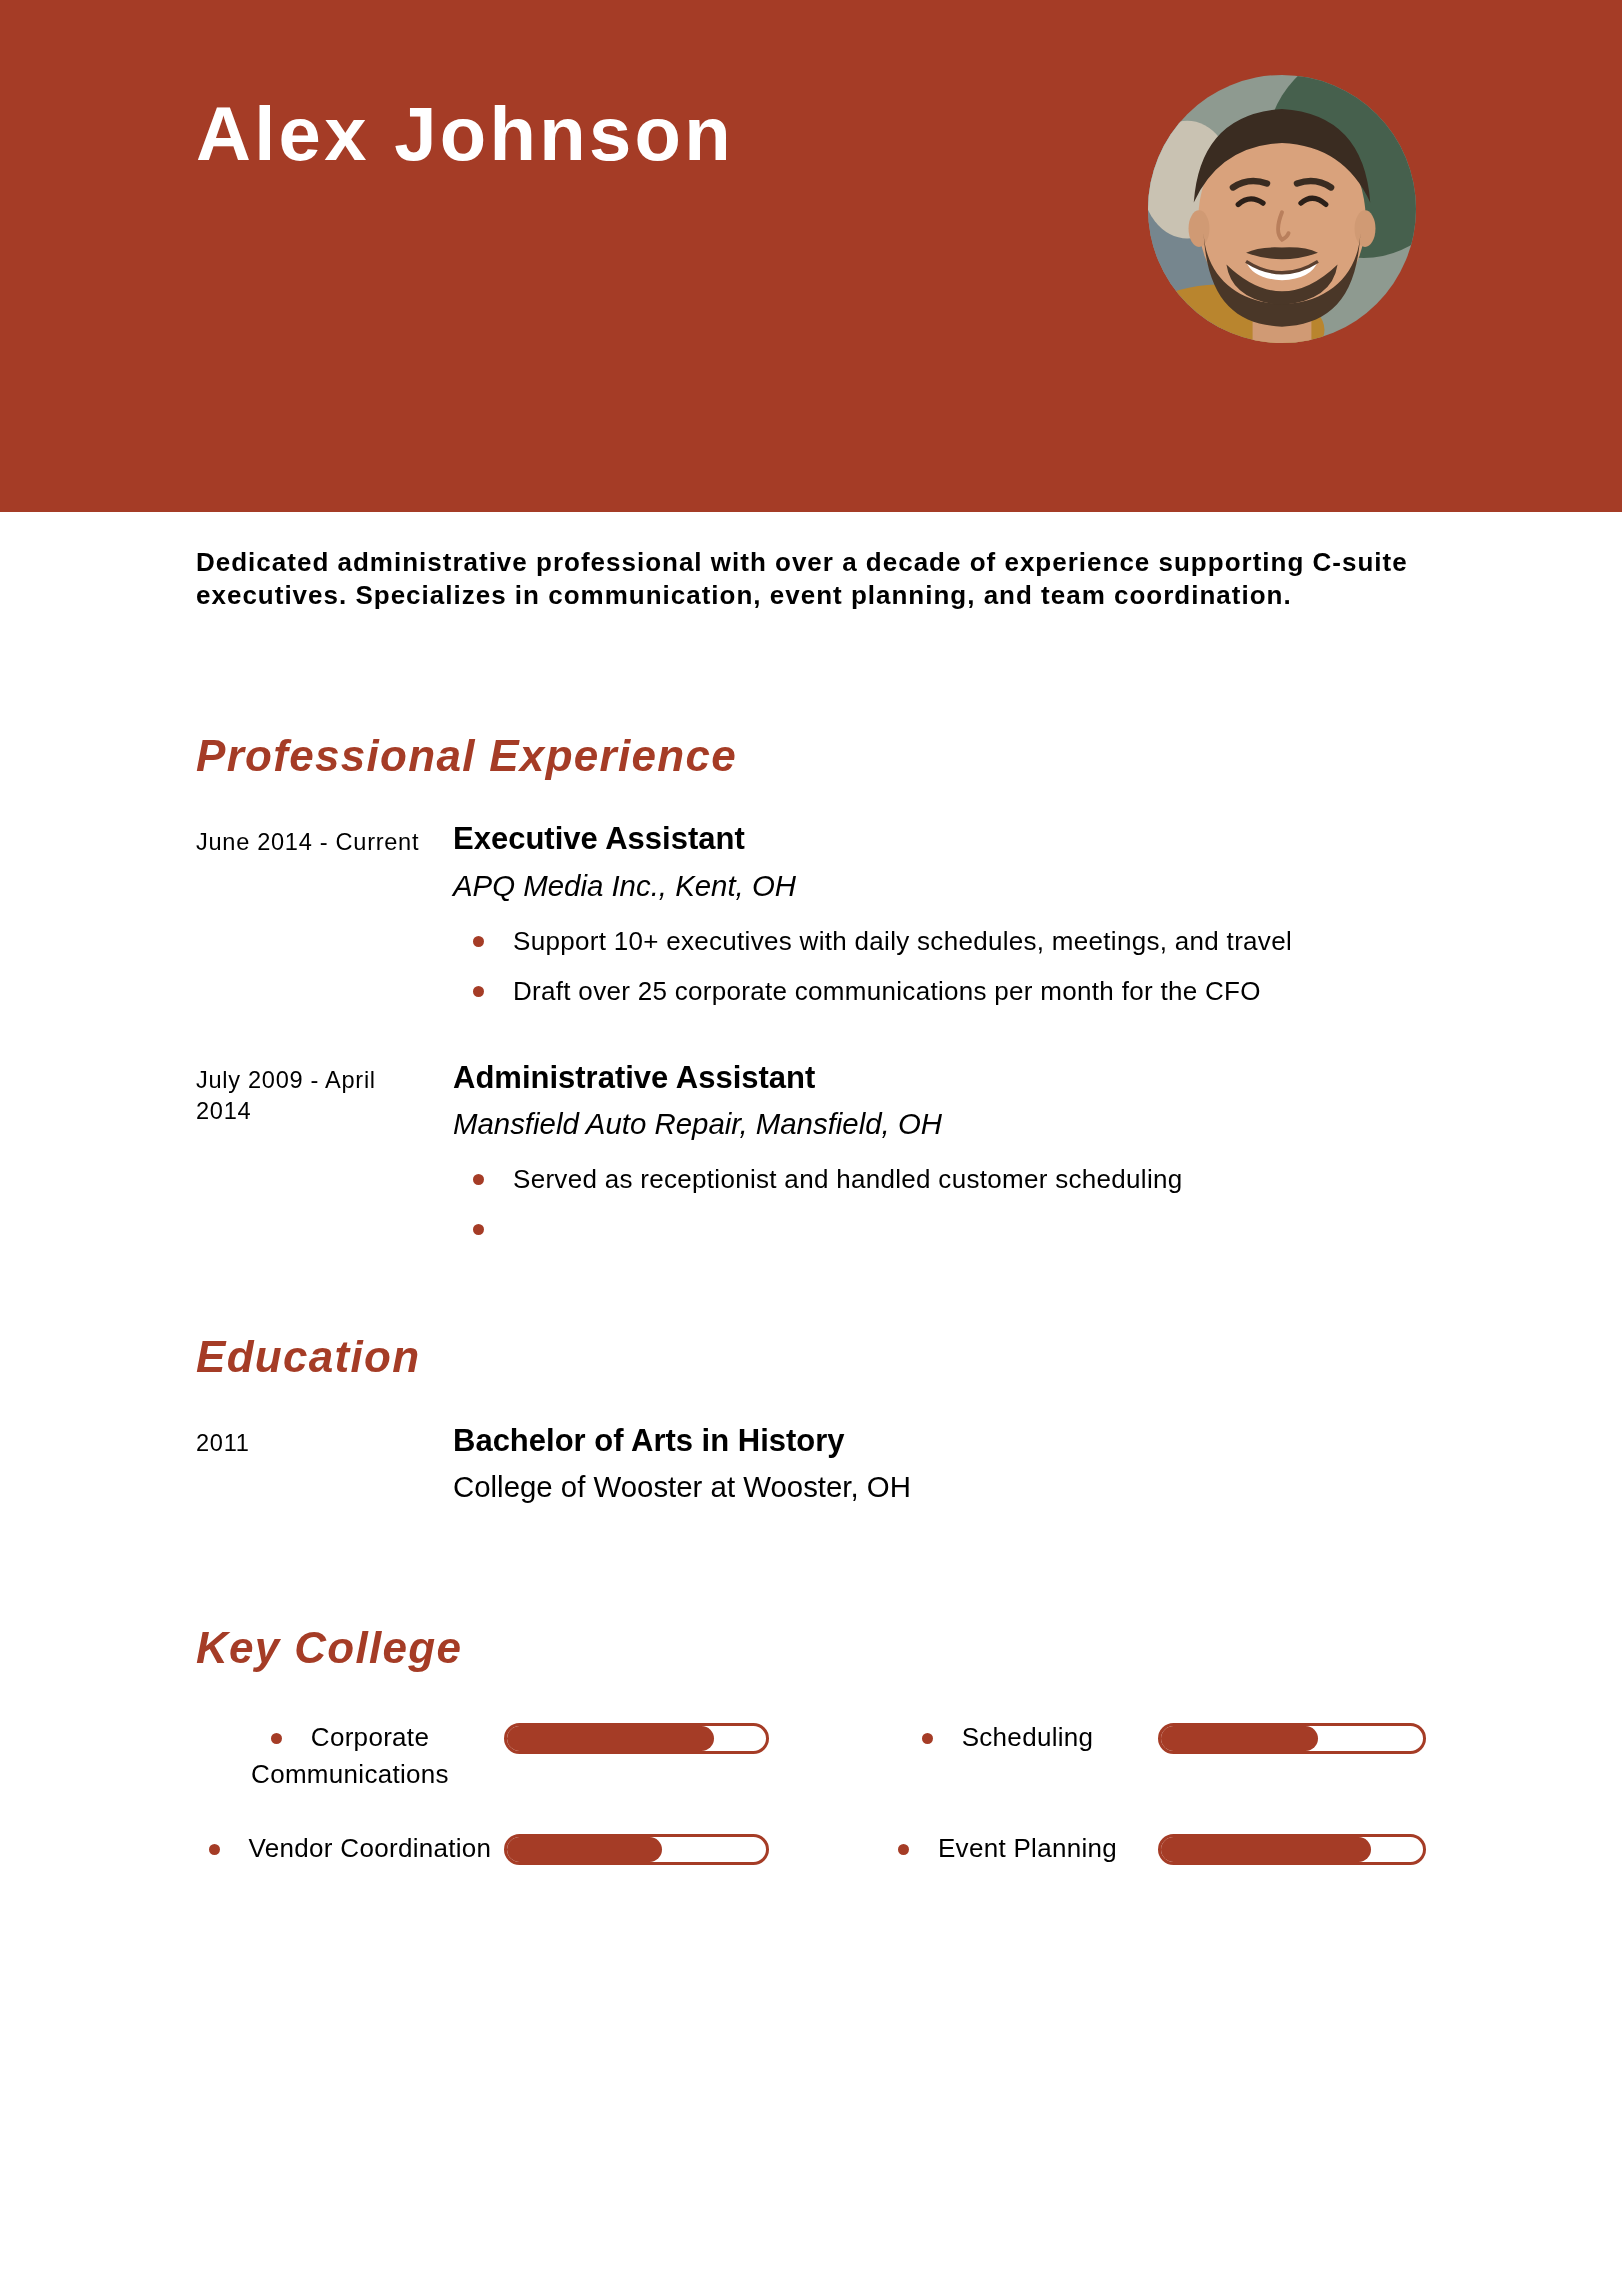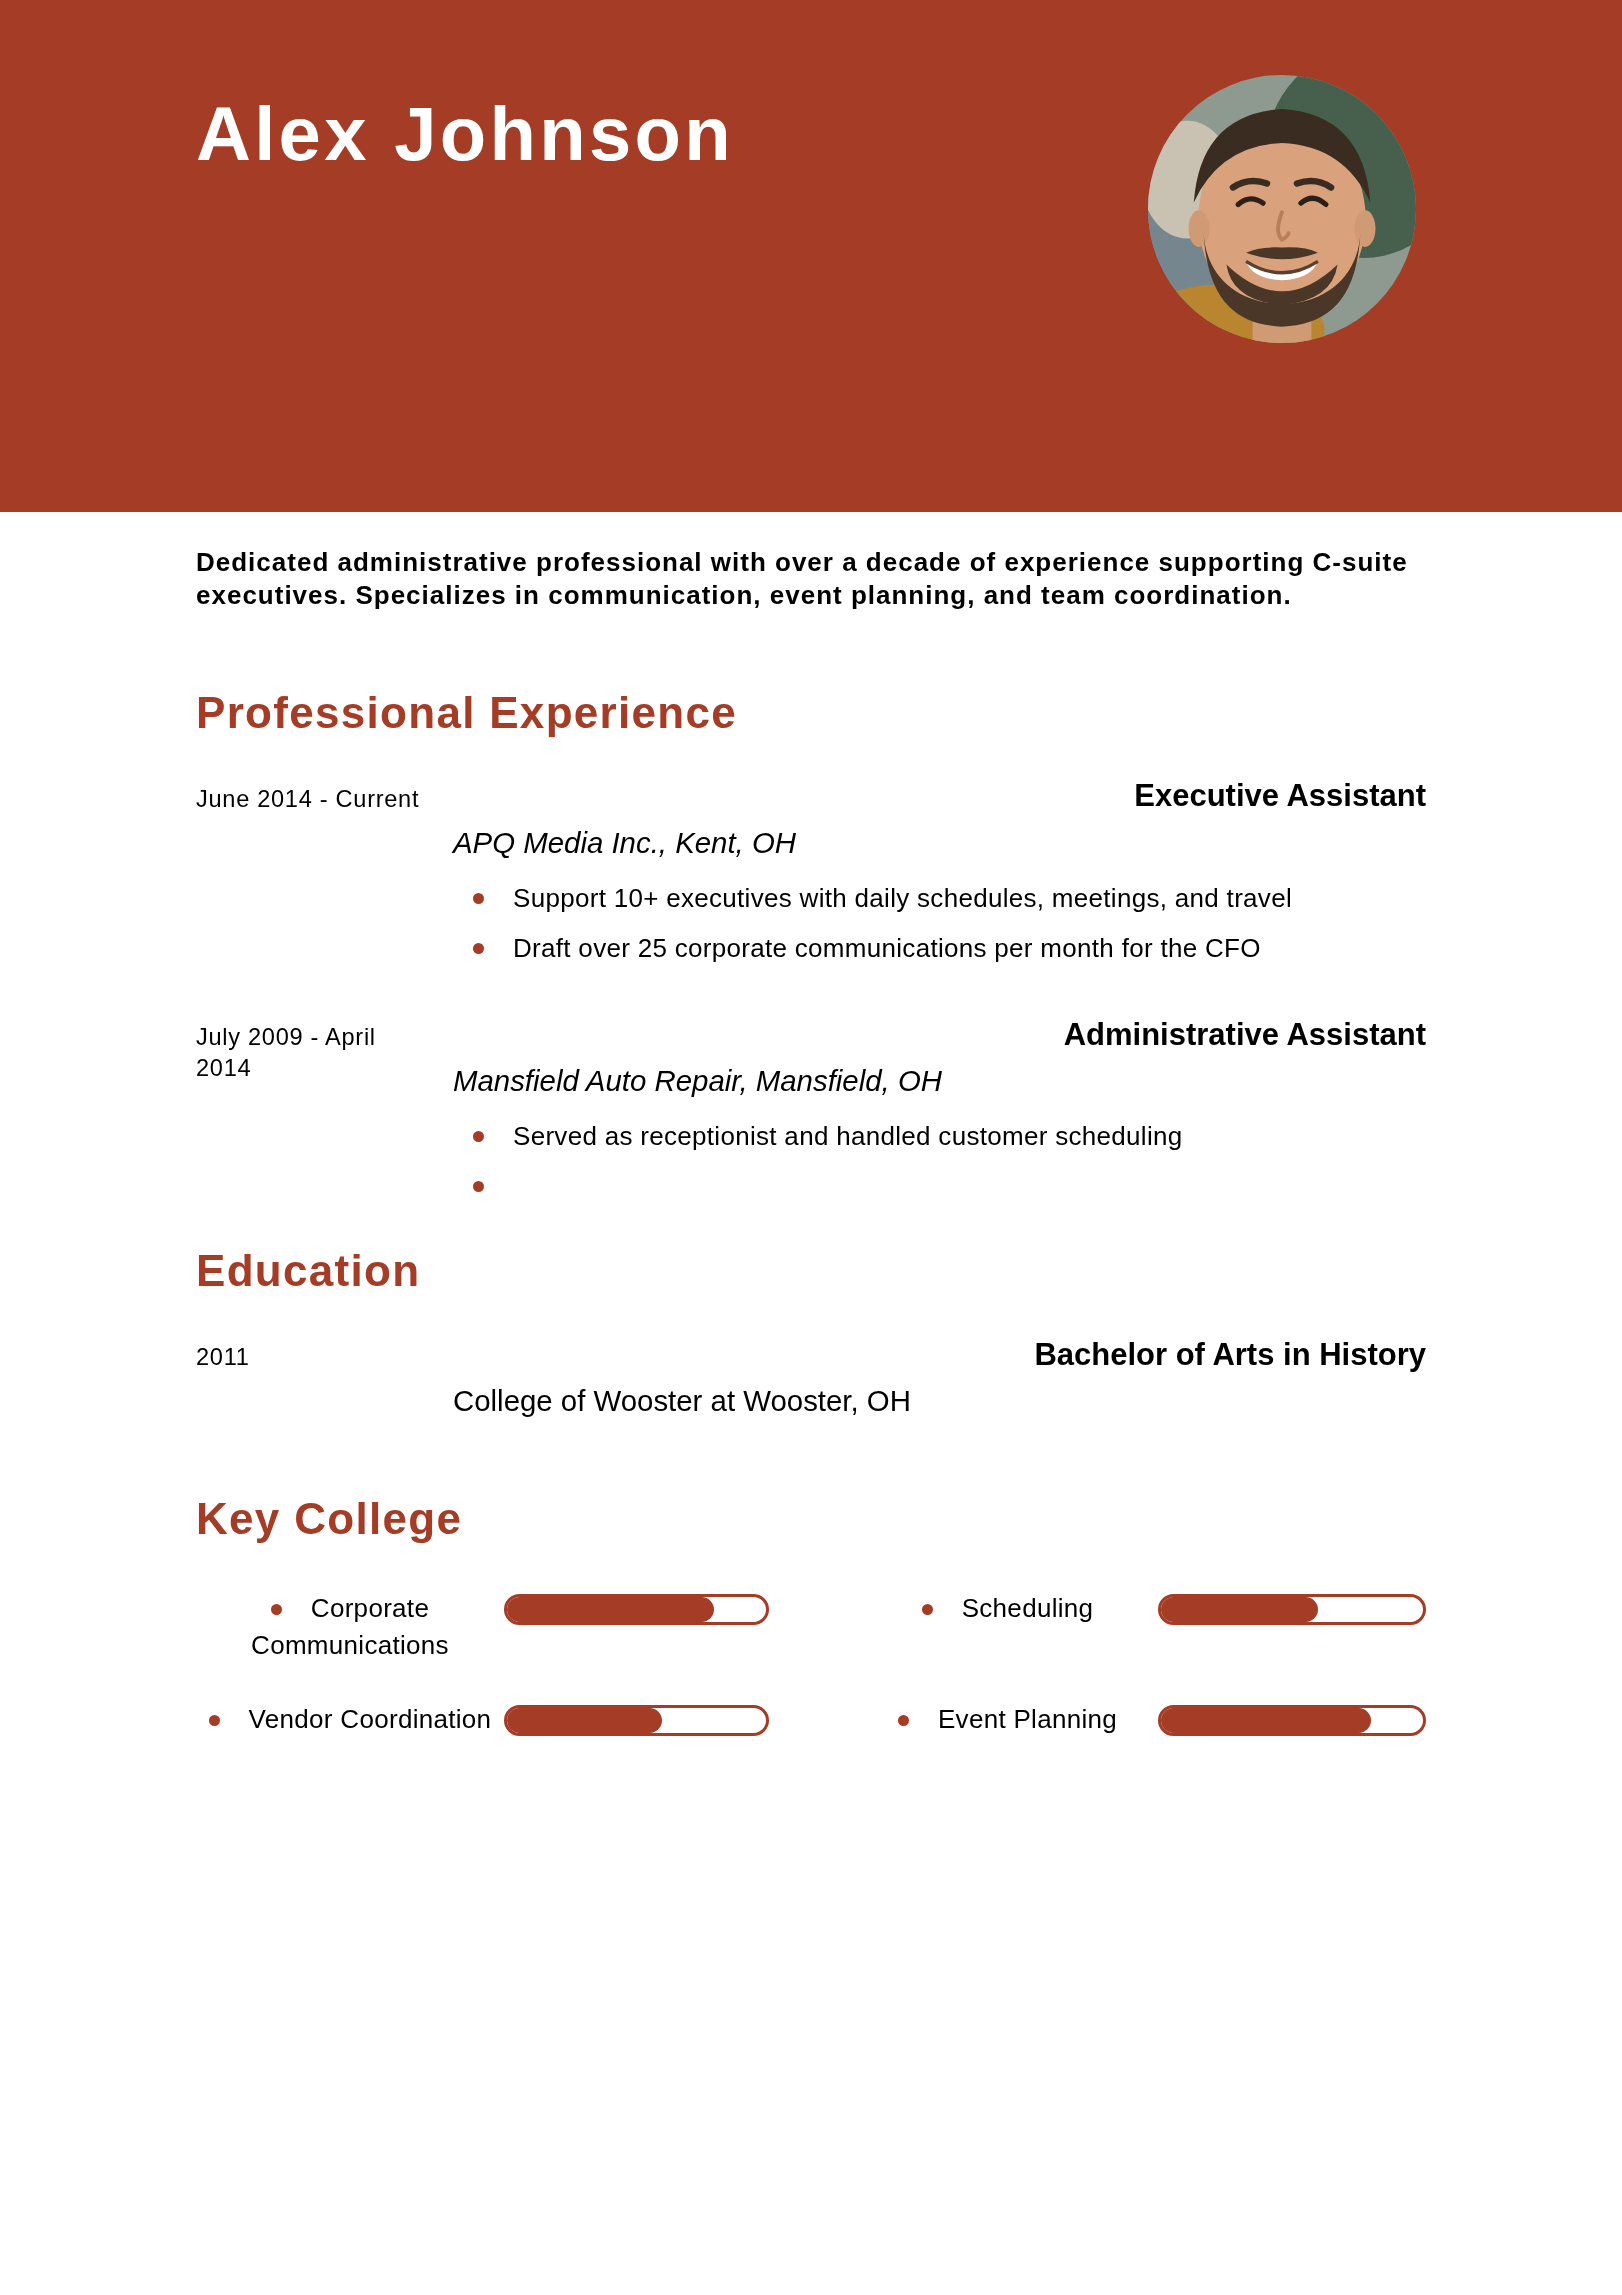--- a/index.html
+++ b/index.html
@@ -35,33 +35,33 @@
 
   
   main { padding: 0 196px; }
 
   .summary {
     margin: 34px 0 0; max-width: 1243px;
     font-size: 26px; font-weight: bold; line-height: 33px; letter-spacing: 1px;
   }
 
   .section-heading {
-    margin: 77px 0 0;
+    margin: 120px 0 0;
     font-size: 44px; font-weight: bold; line-height: 1.1;
-    letter-spacing: 1.3px; color: var(--accent);
+    letter-spacing: 1.3px; color: var(--accent); font-style: italic;
   }
 
   
   .entry { display: grid; grid-template-columns: 257px 1fr; margin-top: 41px; }
   .entry.stacked { margin-top: 52px; }
   .entry-date {
     font-size: 23.6px; line-height: 31px; letter-spacing: 0.7px;
     padding-top: 5.2px; padding-right: 30px;
   }
-  .job-title { margin: 0; font-size: 31px; line-height: 1.15; font-weight: bold; text-align: right; }
+  .job-title { margin: 0; font-size: 31px; line-height: 1.15; font-weight: bold; }
   .job-company { margin: 10.5px 0 0; font-size: 29.4px; line-height: 1.2; font-style: italic; }
   .school-line { margin: 10.5px 0 0; font-size: 29.4px; line-height: 1.2; }
 
   .bullets { list-style: none; margin: 22px 0 0; padding: 0; }
   .bullets li {
     position: relative; padding-left: 60px; max-width: 831px;
     font-size: 26px; line-height: 33px; letter-spacing: 0.3px;
     margin-bottom: 17px;
   }
   .bullets li:last-child { margin-bottom: 0; }

